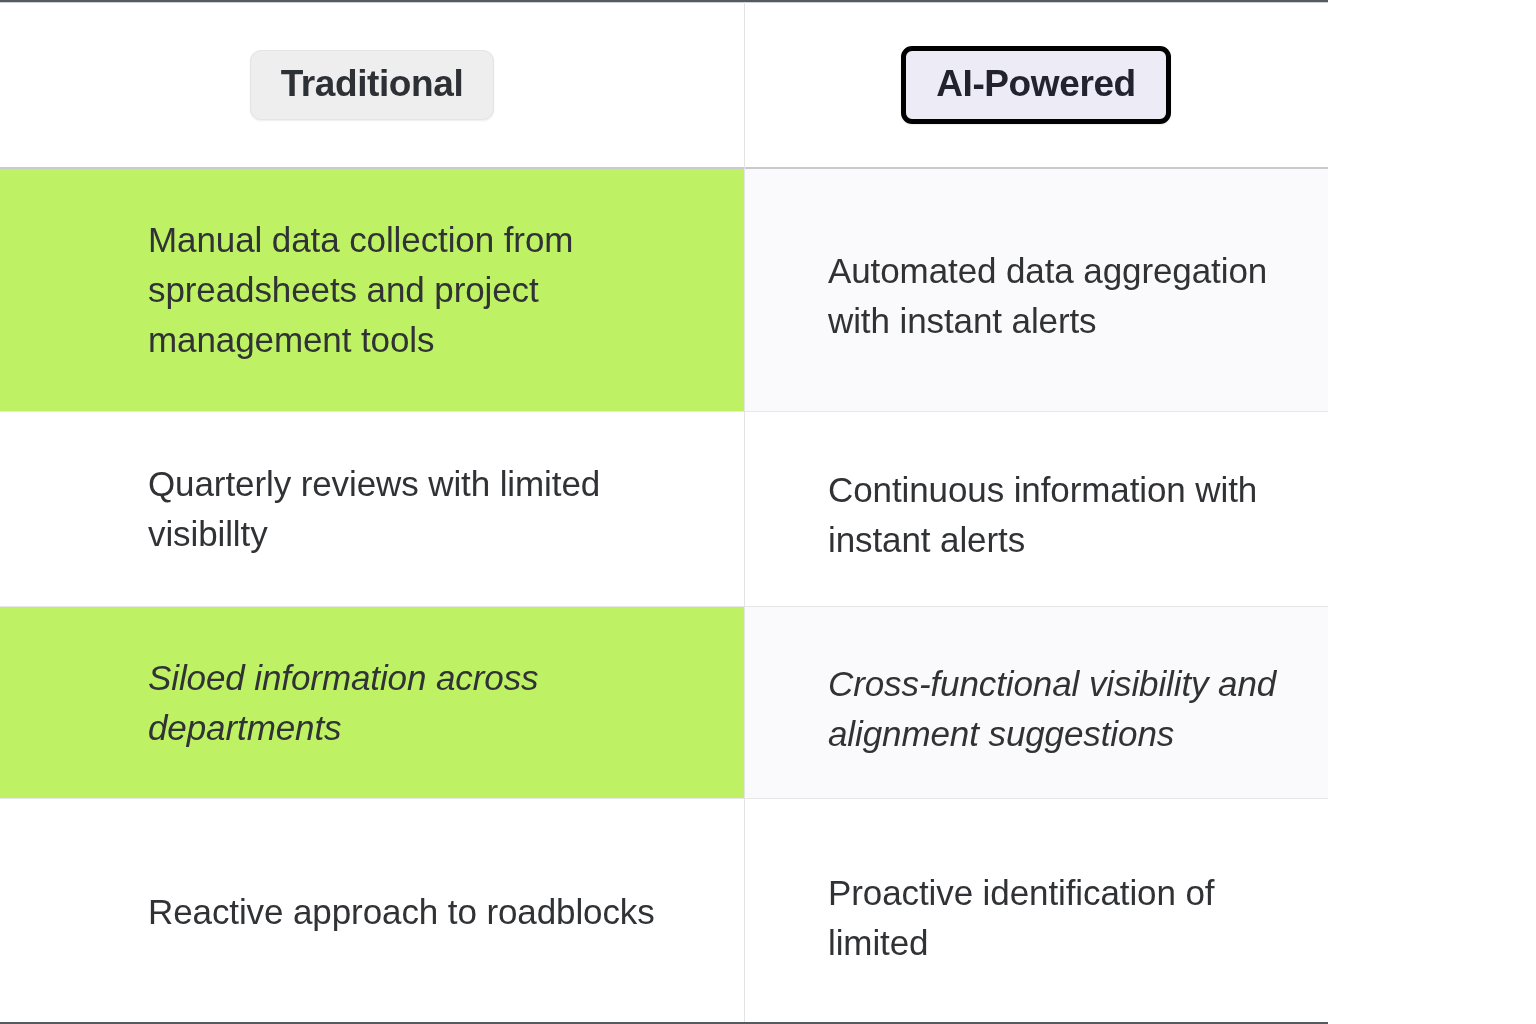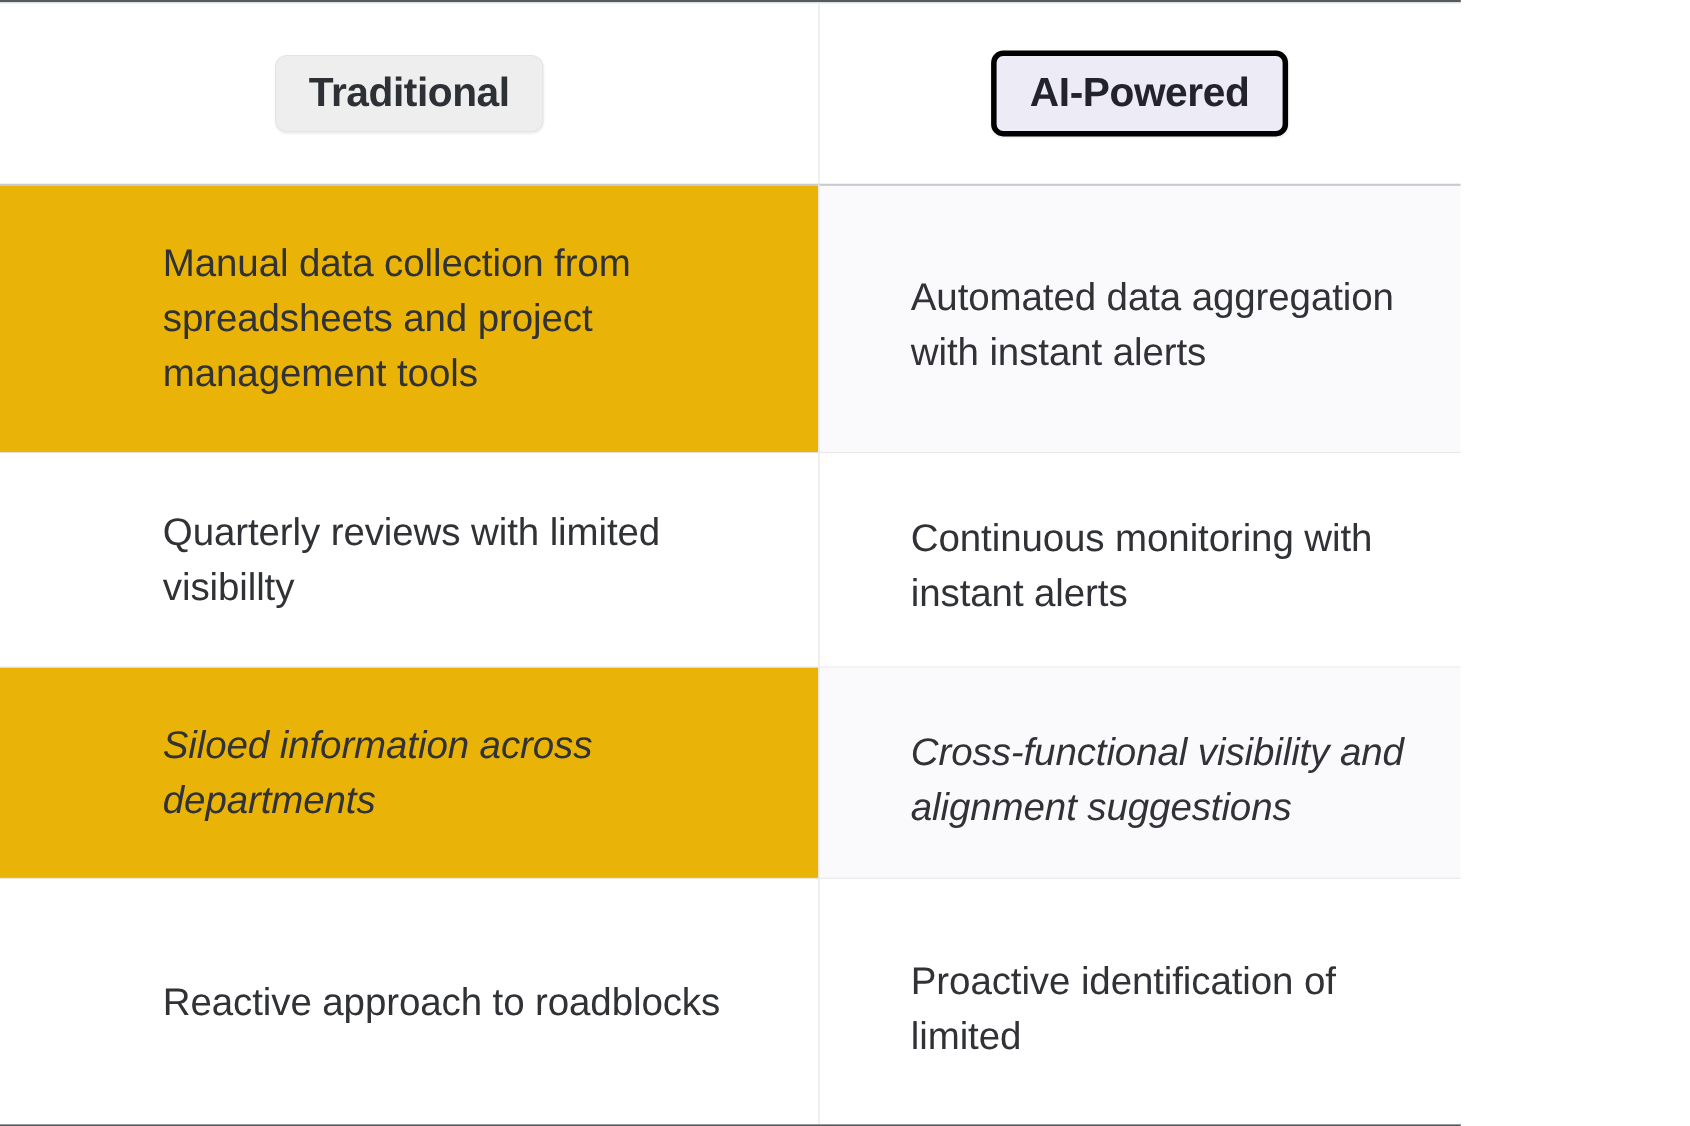--- a/index.html
+++ b/index.html
@@ -102,21 +102,21 @@
 
   .cell-text {
     font-size: 35px;
     line-height: 1.42;
     color: #303235;
     font-weight: 400;
     letter-spacing: -0.1px;
   }
 
   
-  .row-striped .cell--left  { background: #eab308; }
+  .row-striped .cell--left  { background: #bef264; }
   .row-striped .cell--right { background: #faf9fc; }
 
   .row-h-1 .cell { height: 243px; }
   .row-h-2 .cell { height: 195px; }
   .row-h-3 .cell { height: 192px; font-style: italic; }
   .row-h-4 .cell { height: 225px; border-bottom: none; align-items: center; }
 
   .row { display: contents; }
 </style>
 </head>
@@ -145,21 +145,21 @@
       <div class="cell cell--right">
         <span class="cell-text">Automated data aggregation with instant alerts</span>
       </div>
     </div>
 
     <div class="row row-h-2">
       <div class="cell cell--left">
         <span class="cell-text">Quarterly reviews with limited visibillty</span>
       </div>
       <div class="cell cell--right">
-        <span class="cell-text">Continuous monitoring with instant alerts</span>
+        <span class="cell-text">Continuous information with instant alerts</span>
       </div>
     </div>
 
     <div class="row row-striped row-h-3">
       <div class="cell cell--left">
         <span class="cell-text">Siloed information across departments</span>
       </div>
       <div class="cell cell--right">
         <span class="cell-text">Cross-functional visibility and alignment suggestions</span>
       </div>

